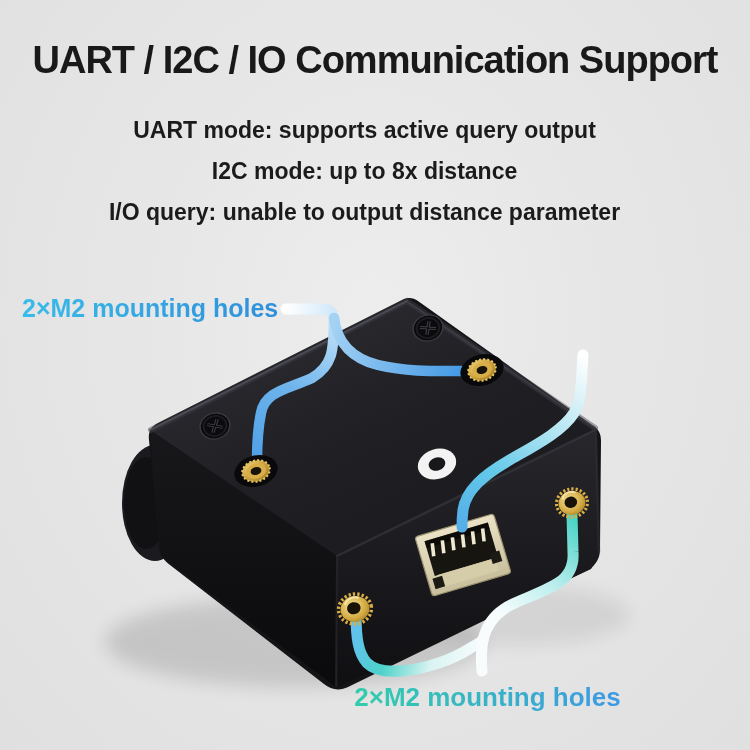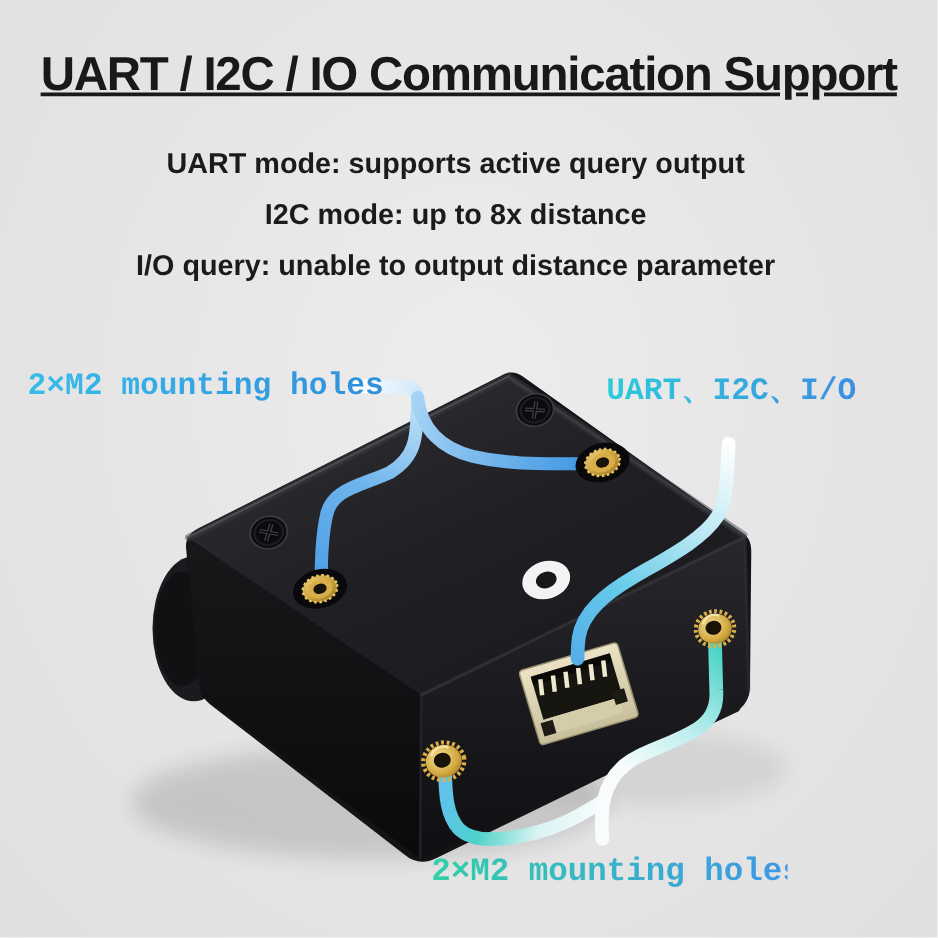--- a/index.html
+++ b/index.html
@@ -3,27 +3,27 @@
 <meta charset="utf-8">
 <style>
   html,body{margin:0;padding:0;}
   body{
     width:750px;height:750px;position:relative;overflow:hidden;
     font-family:"Liberation Sans","DejaVu Sans",sans-serif;
     background:radial-gradient(ellipse at 50% 42%, #ededee 0%, #e5e5e6 55%, #e0e0e1 100%);
   }
   .title{
     position:absolute;top:39px;left:0;width:750px;text-align:center;
-    font-size:38px;font-weight:700;letter-spacing:-1px;color:#191919;white-space:nowrap;text-decoration:underline;
+    font-size:38px;font-weight:700;letter-spacing:-1px;color:#191919;white-space:nowrap;
   }
   .features{position:absolute;top:110px;left:0;width:729px;text-align:center;}
   .feature-line{font-size:23px;font-weight:700;color:#1b1b1b;line-height:41px;white-space:nowrap;}
   .callout{
     position:absolute;font-weight:700;font-size:25px;white-space:nowrap;
-    -webkit-background-clip:text;background-clip:text;color:transparent;font-family:Liberation Mono, monospace;
+    -webkit-background-clip:text;background-clip:text;color:transparent;
     -webkit-text-fill-color:transparent;
   }
   .callout-topleft{
     left:22px;top:294px;
     background-image:linear-gradient(90deg,#38bce9 0%,#2f8fdb 100%);
   }
   .callout-topright{
     left:460px;top:296px;width:250px;text-align:center;line-height:33px;
     background-image:linear-gradient(90deg,#2bd3da 0%,#3e86e2 100%);
   }
@@ -205,16 +205,15 @@
 
 <div class="features">
   <div class="feature-line">UART mode: supports active query output</div>
   <div class="feature-line">I2C mode: up to 8x distance</div>
   <div class="feature-line">I/O query: unable to output distance parameter</div>
 </div>
 
 <div class="callout callout-topleft">2×M2 mounting holes</div>
 
 <div class="callout callout-topright">
-  <div>UART、I2C、I/O</div>
 </div>
 
 <div class="callout callout-bottom">2×M2 mounting holes</div>
 
 </body></html>

